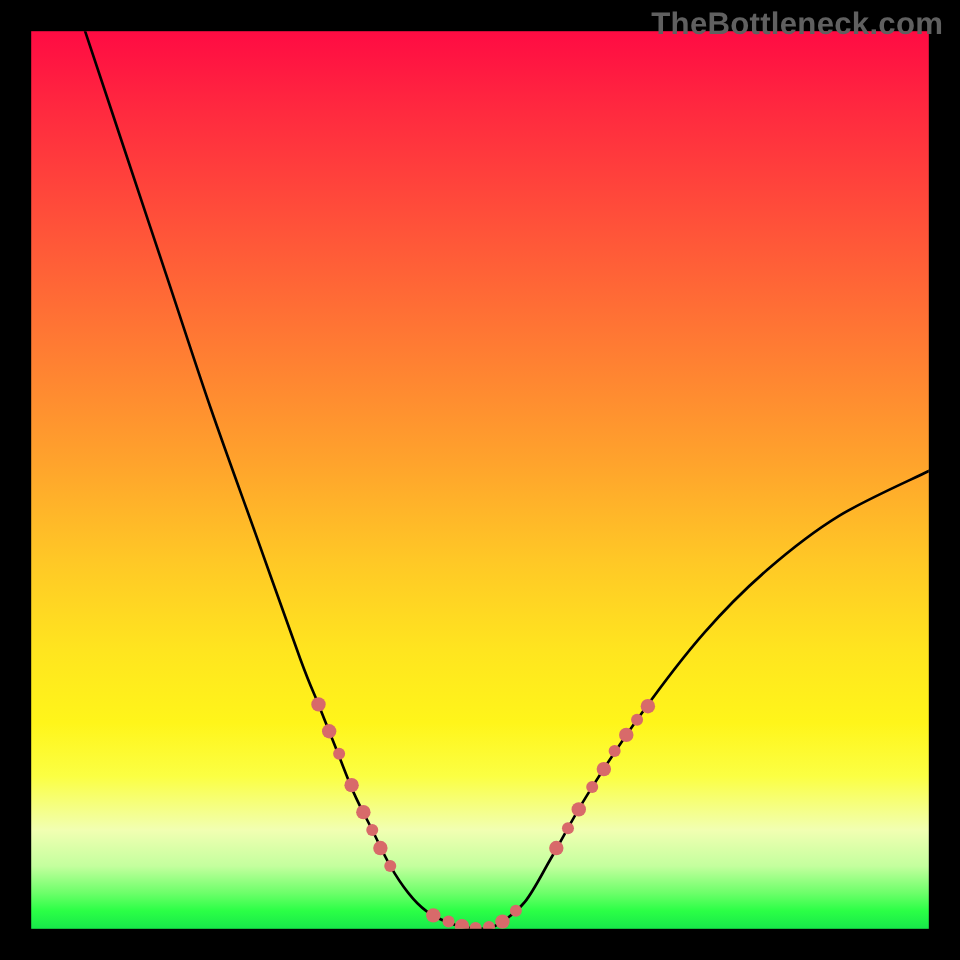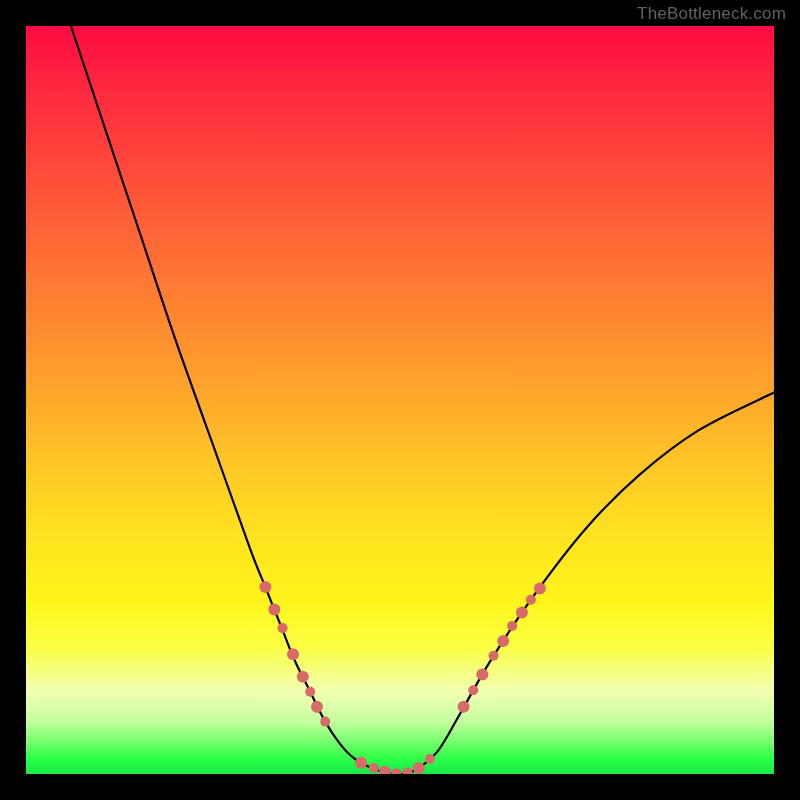--- a/index.html
+++ b/index.html
@@ -42,23 +42,23 @@
       #6dff6a 96%,
       #2bff46 98%,
       #17e84a 100%
     );
   }
   .attrib {
     position: absolute;
     top: 4px;
     right: 14px;
     color: #606060;
-    font-size: 17px;
+    font-size: 26px;
     letter-spacing: 0.2px;
-    font-weight: 400;
+    font-weight: 700;
   }
   svg.curve {
     position: absolute;
     top: 0;
     left: 0;
   }
 </style>
 </head>
 <body>
 

